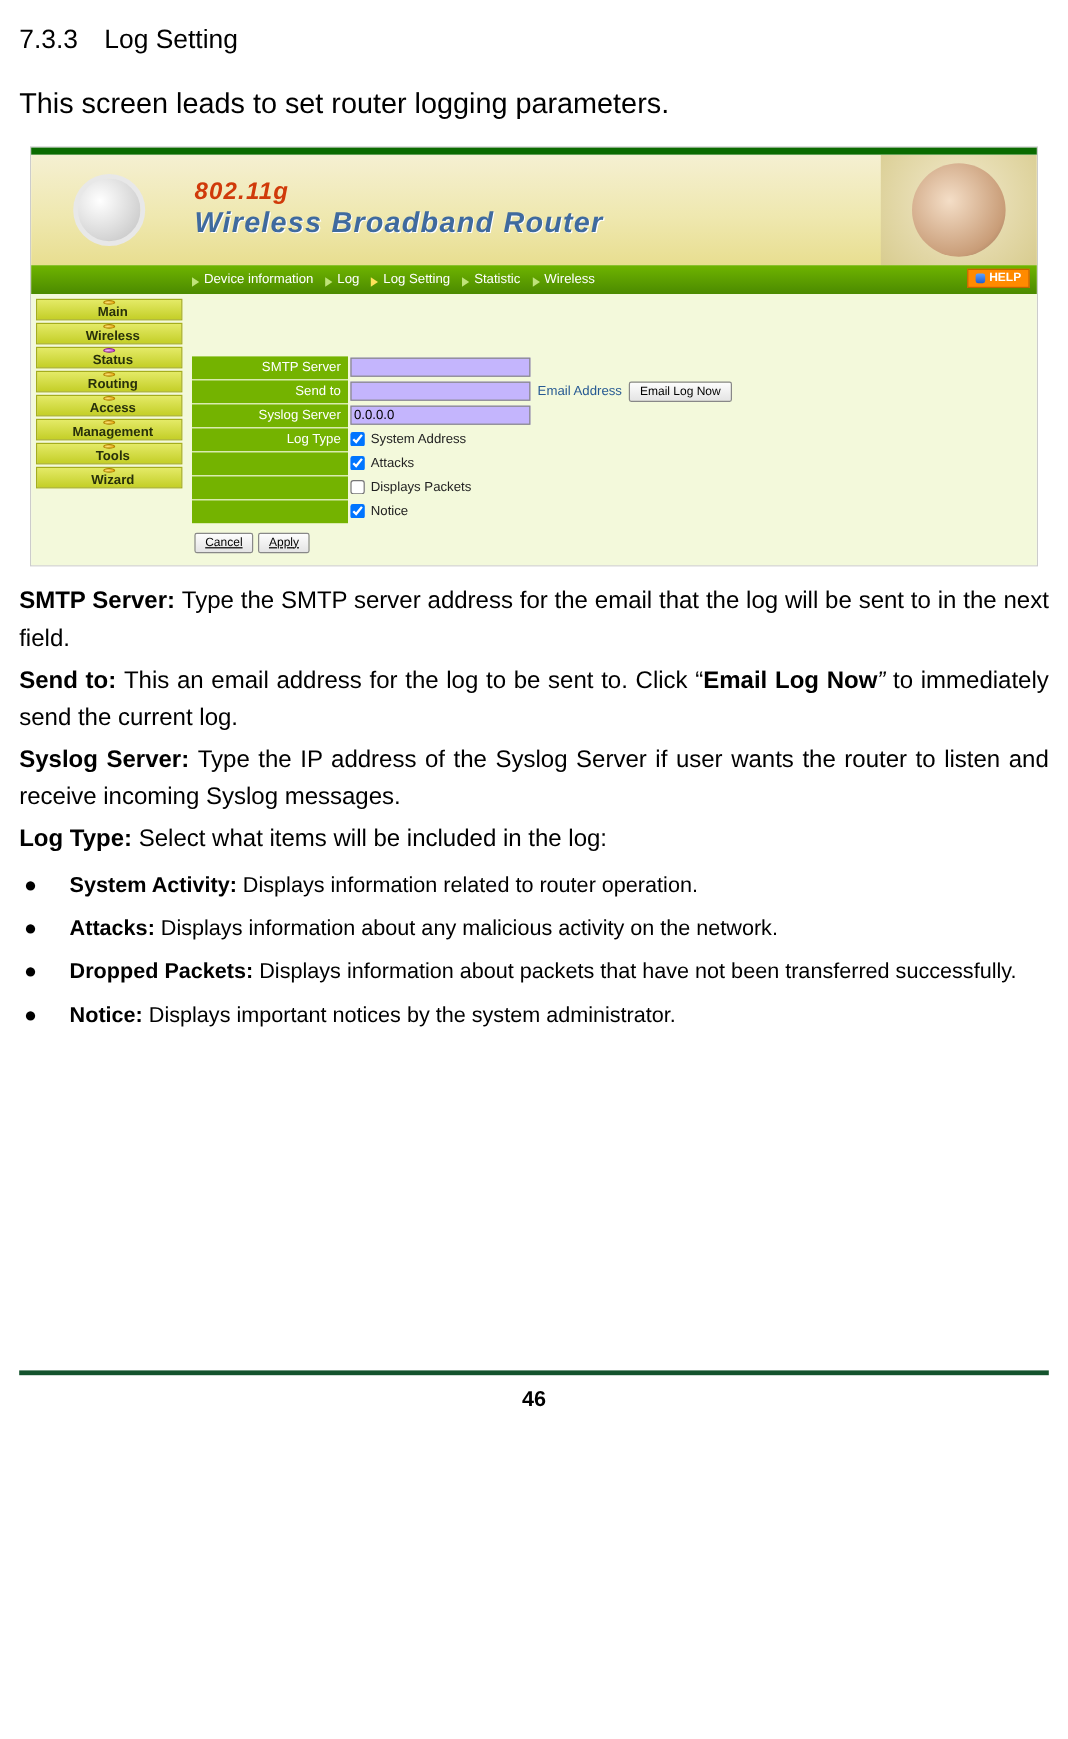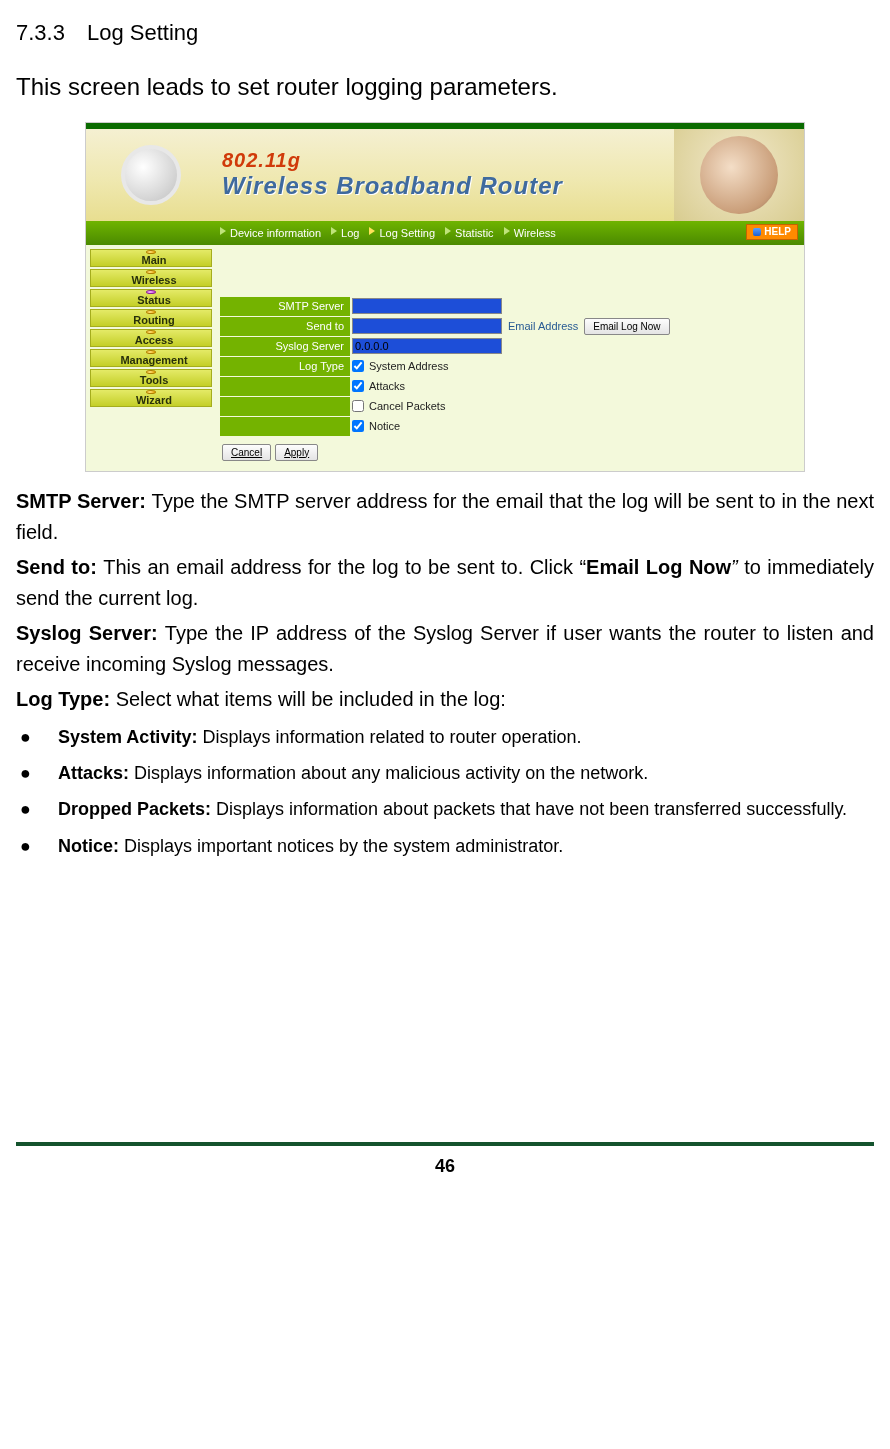--- a/index.html
+++ b/index.html
@@ -2,48 +2,48 @@
 <html><head>
   <meta charset="utf-8">
   <style>
     * { margin: 0; padding: 0; box-sizing: border-box; }
     body { font-family: Arial, Helvetica, sans-serif; background: #fff; width: 890px; margin: 0 auto; padding: 16px 16px 0 16px; color: #000; }
     .heading { font-size: 22px; font-weight: normal; margin: 4px 0 24px 0; }
     .heading-num { display: inline-block; margin-right: 22px; }
     .intro { font-size: 24px; margin-bottom: 18px; line-height: 1.4; }
 
     
-    .shot { width: 720px; margin: 0 auto 14px auto; border: 1px solid #ccc; background: #fff; }
+    .shot { width: 840px; margin: 0 auto 14px auto; border: 1px solid #ccc; background: #fff; }
     .shot-topbar { height: 6px; background: #0a6b00; }
     .shot-header { height: 92px; background: linear-gradient(#f5f0d2 0%, #efe8b0 55%, #e8de90 100%); display: flex; align-items: center; position: relative; overflow: hidden; }
     .hdr-left { width: 130px; height: 100%; display: flex; align-items: center; justify-content: center; }
     .avatar-circle { width: 60px; height: 60px; border-radius: 50%; background: radial-gradient(circle at 35% 35%, #fff, #d9d9d9 60%, #bfbfbf); border: 4px solid #e8e8e8; }
     .hdr-mid { flex: 1; padding-left: 6px; }
     .hdr-802 { font-size: 20px; font-weight: bold; font-style: italic; color: #d03a0a; letter-spacing: 1px; }
     .hdr-title { font-size: 24px; font-weight: bold; font-style: italic; color: #3f6a9e; text-shadow: 1px 1px 0 #fff; letter-spacing: 1px; }
     .hdr-right { width: 130px; height: 100%; background: radial-gradient(circle at 50% 40%, #f2e9cc, #d8cc8f); display: flex; align-items: center; justify-content: center; }
     .face-circle { width: 78px; height: 78px; border-radius: 50%; background: radial-gradient(circle at 40% 40%, #f4dec7, #c99d78 70%, #8a684e); }
     .shot-navbar { height: 24px; background: linear-gradient(#6fb400, #4b8a00); display: flex; align-items: center; padding: 0 8px 0 134px; color: #fff; font-size: 11px; position: relative; }
-    .nav-item { display: inline-flex; align-items: flex-start; margin-right: 10px; }
+    .nav-item { display: inline-flex; align-items: flex-end; margin-right: 10px; }
     .nav-caret { display: inline-block; width: 0; height: 0; border-top: 4px solid transparent; border-bottom: 4px solid transparent; border-left: 6px solid #bfe37a; margin-right: 4px; }
     .nav-caret.active { border-left-color: #ffe25a; }
     .help-badge { position: absolute; right: 6px; top: 3px; height: 16px; padding: 0 6px; background: #ff8a00; color: #fff; font-size: 10px; font-weight: bold; display: flex; align-items: center; border: 1px solid #c56400; }
     .help-dot { width: 8px; height: 8px; background: linear-gradient(#5aa0ff,#1d5fd0); border-radius: 2px; margin-right: 3px; }
     .shot-body { display: flex; background: #f3f9db; }
     .sidebar { width: 130px; padding: 4px; }
     .side-item { height: 18px; margin-bottom: 2px; background: linear-gradient(#e4ea67, #c4cf28); border: 1px solid #a5ad1d; display: flex; align-items: center; padding-left: 6px; font-size: 11px; font-weight: bold; color: #28300a; flex-direction: column; }
     .side-dot { width: 10px; height: 10px; border-radius: 50%; background: radial-gradient(circle at 35% 35%, #ffe07a, #e6a400); margin-right: 6px; border: 1px solid #b08000; }
     .side-item.active .side-dot { background: radial-gradient(circle at 35% 35%, #f6b8ff, #c73dd6); border-color: #8a1f97; }
     .form-area { flex: 1; padding: 10px 8px 10px 4px; }
     .form-spacer { height: 42px; }
     .form-row { display: flex; height: 19px; margin-bottom: 1px; }
     .form-label { width: 130px; height: 100%; background: #74b300; color: #fff; font-size: 11px; display: flex; align-items: center; justify-content: flex-end; padding-right: 6px; }
     .form-label.blank { background: #74b300; }
     .form-ctrl { flex: 1; display: flex; align-items: center; padding-left: 2px; font-size: 11px; color: #222; }
-    .txt-input { width: 150px; height: 16px; border: 1px solid #888; background: #1d4ed8; font-size: 11px; padding: 0 2px; }
+    .txt-input { width: 150px; height: 16px; border: 1px solid #888; background: #c4b5fd; font-size: 11px; padding: 0 2px; }
     .btn-ui { height: 17px; border: 1px solid #888; background: linear-gradient(#fdfdfd,#e4e4e4); font-size: 10px; padding: 0 8px; border-radius: 2px; cursor: pointer; }
     .email-lbl { font-size: 11px; color: #275a93; margin: 0 6px 0 6px; }
     .cb { width: 12px; height: 12px; margin-right: 5px; }
     .btnrow { margin-top: 8px; display: flex; gap: 4px; padding-left: 2px; text-decoration: underline; }
 
     
     .manual { font-size: 20px; line-height: 1.55; text-align: justify; }
     .manual p { margin-bottom: 4px; }
     .manual b { font-weight: bold; }
     .manual i { font-style: italic; }
@@ -181,21 +181,21 @@
         <div class="form-ctrl">
           <input type="checkbox" class="cb" checked="" style="">
           <span>Attacks</span>
         </div>
       </div>
 
       <div class="form-row">
         <div class="form-label blank"></div>
         <div class="form-ctrl">
           <input type="checkbox" class="cb" style="">
-          <span>Cancel Packets</span>
+          <span>Displays Packets</span>
         </div>
       </div>
 
       <div class="form-row">
         <div class="form-label blank"></div>
         <div class="form-ctrl">
           <input type="checkbox" class="cb" checked="" style="">
           <span>Notice</span>
         </div>
       </div>

